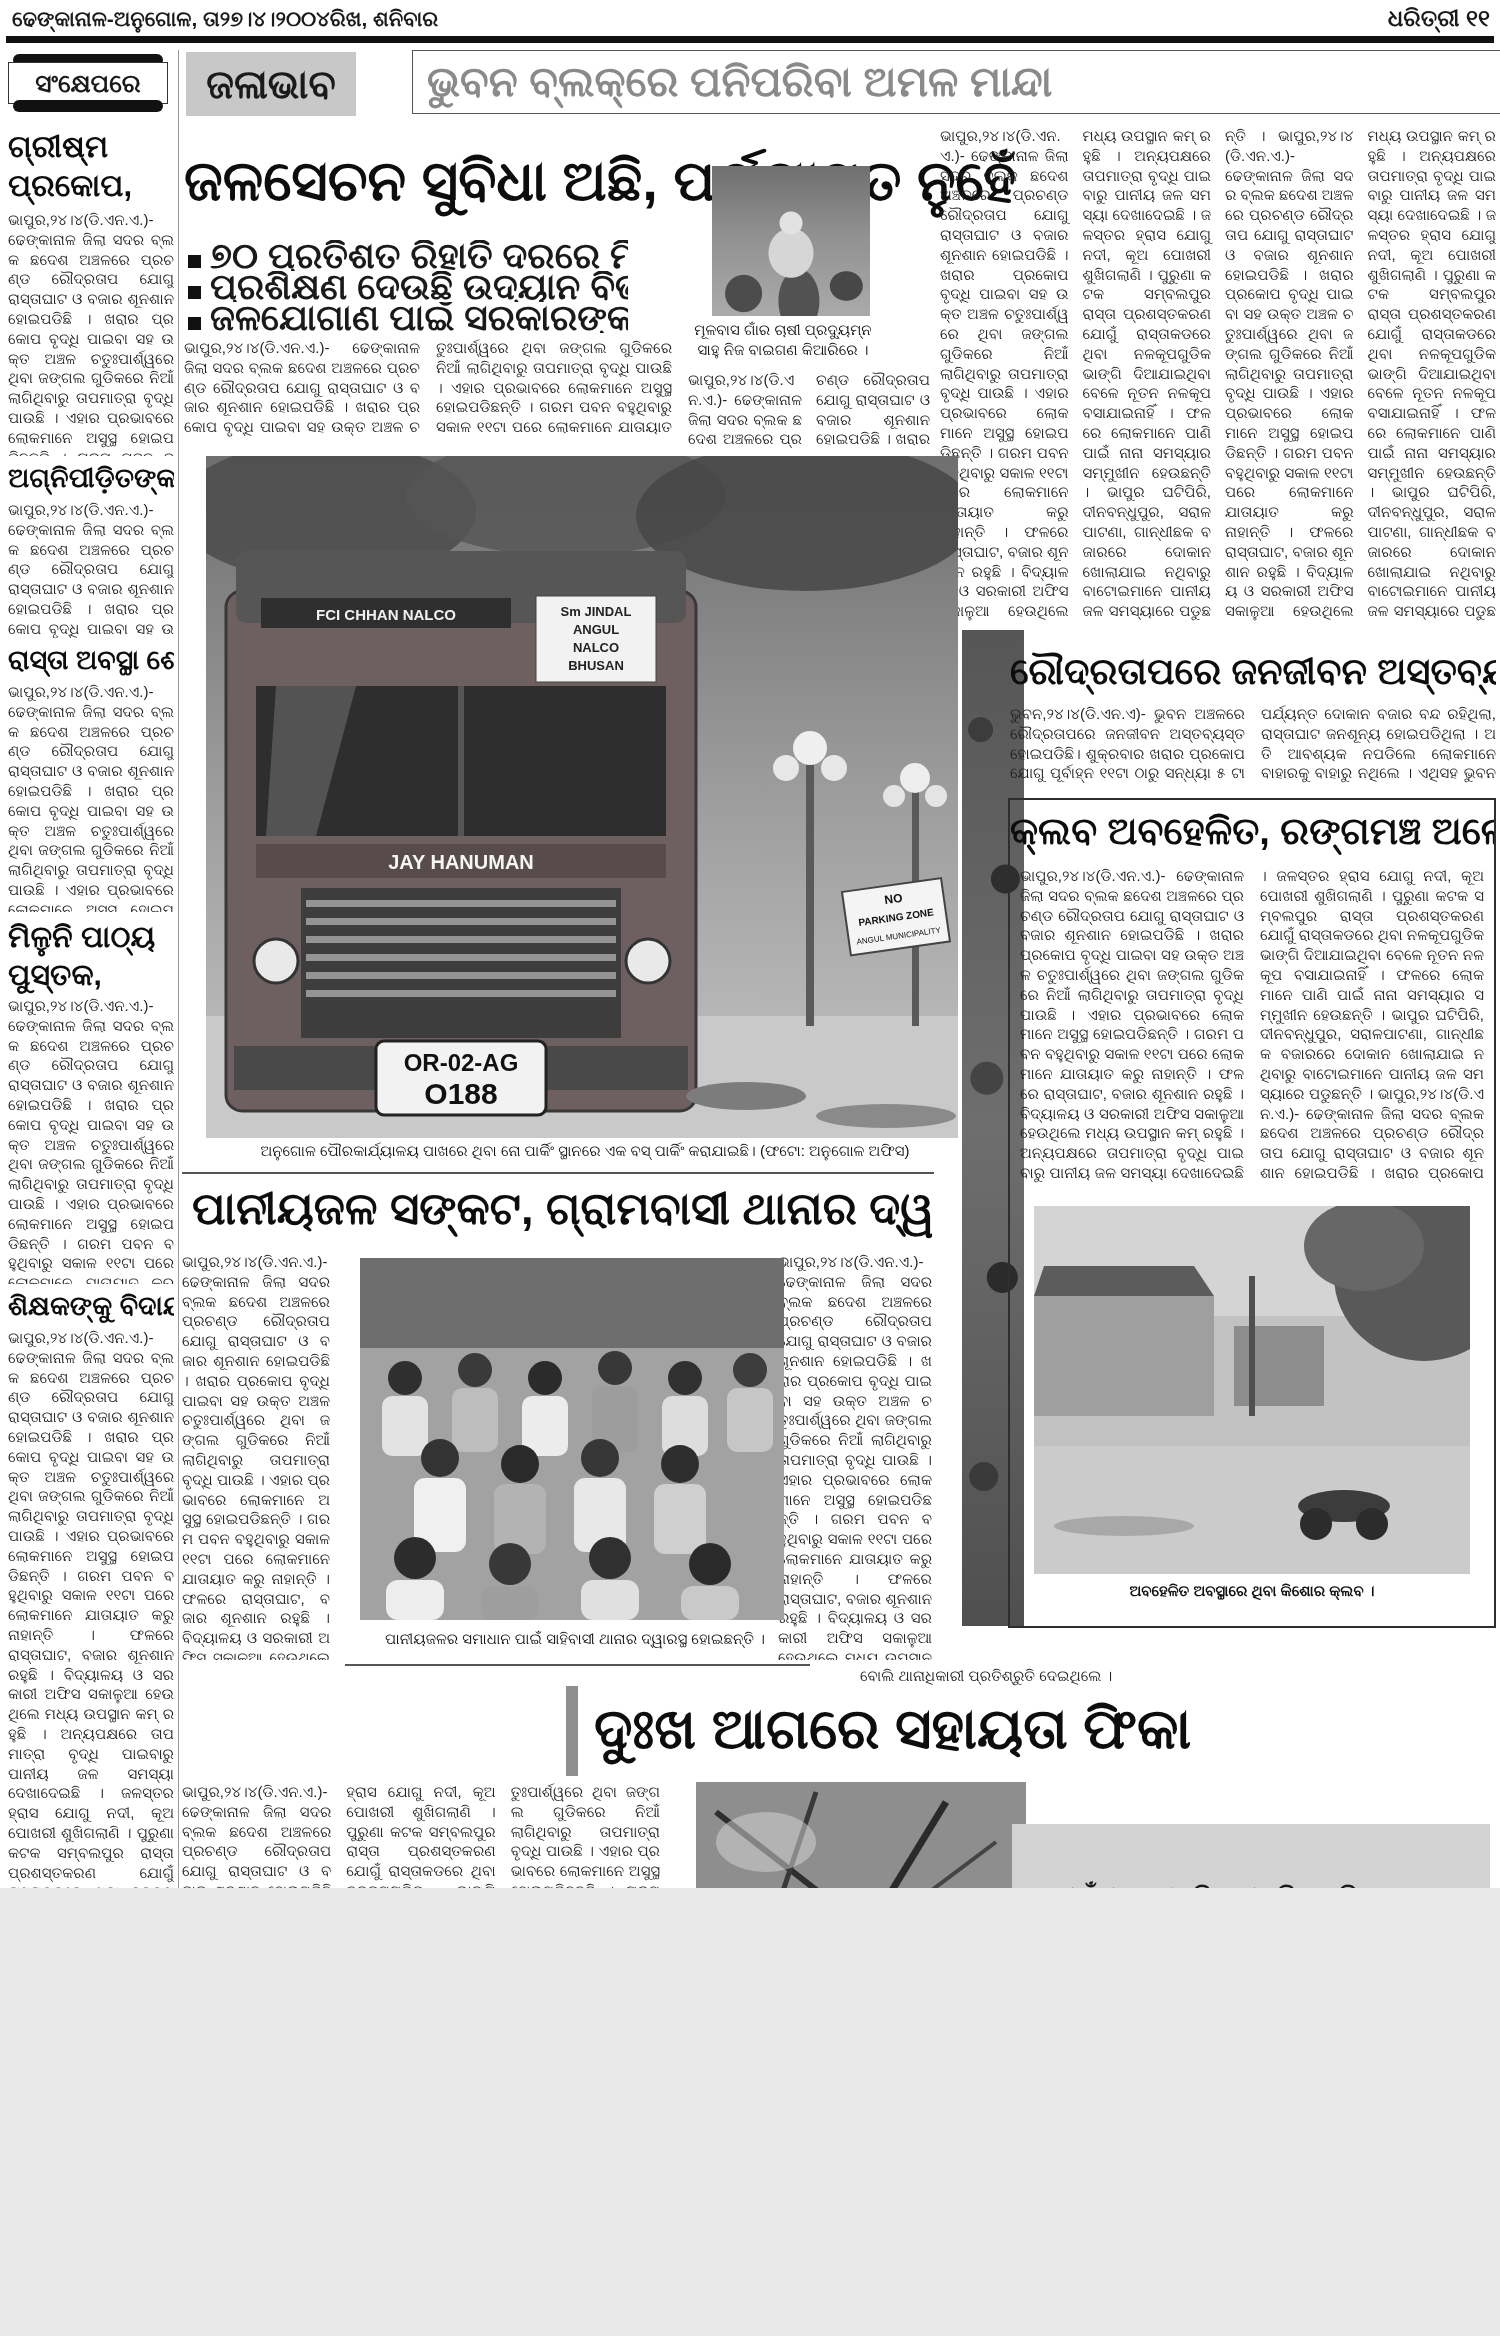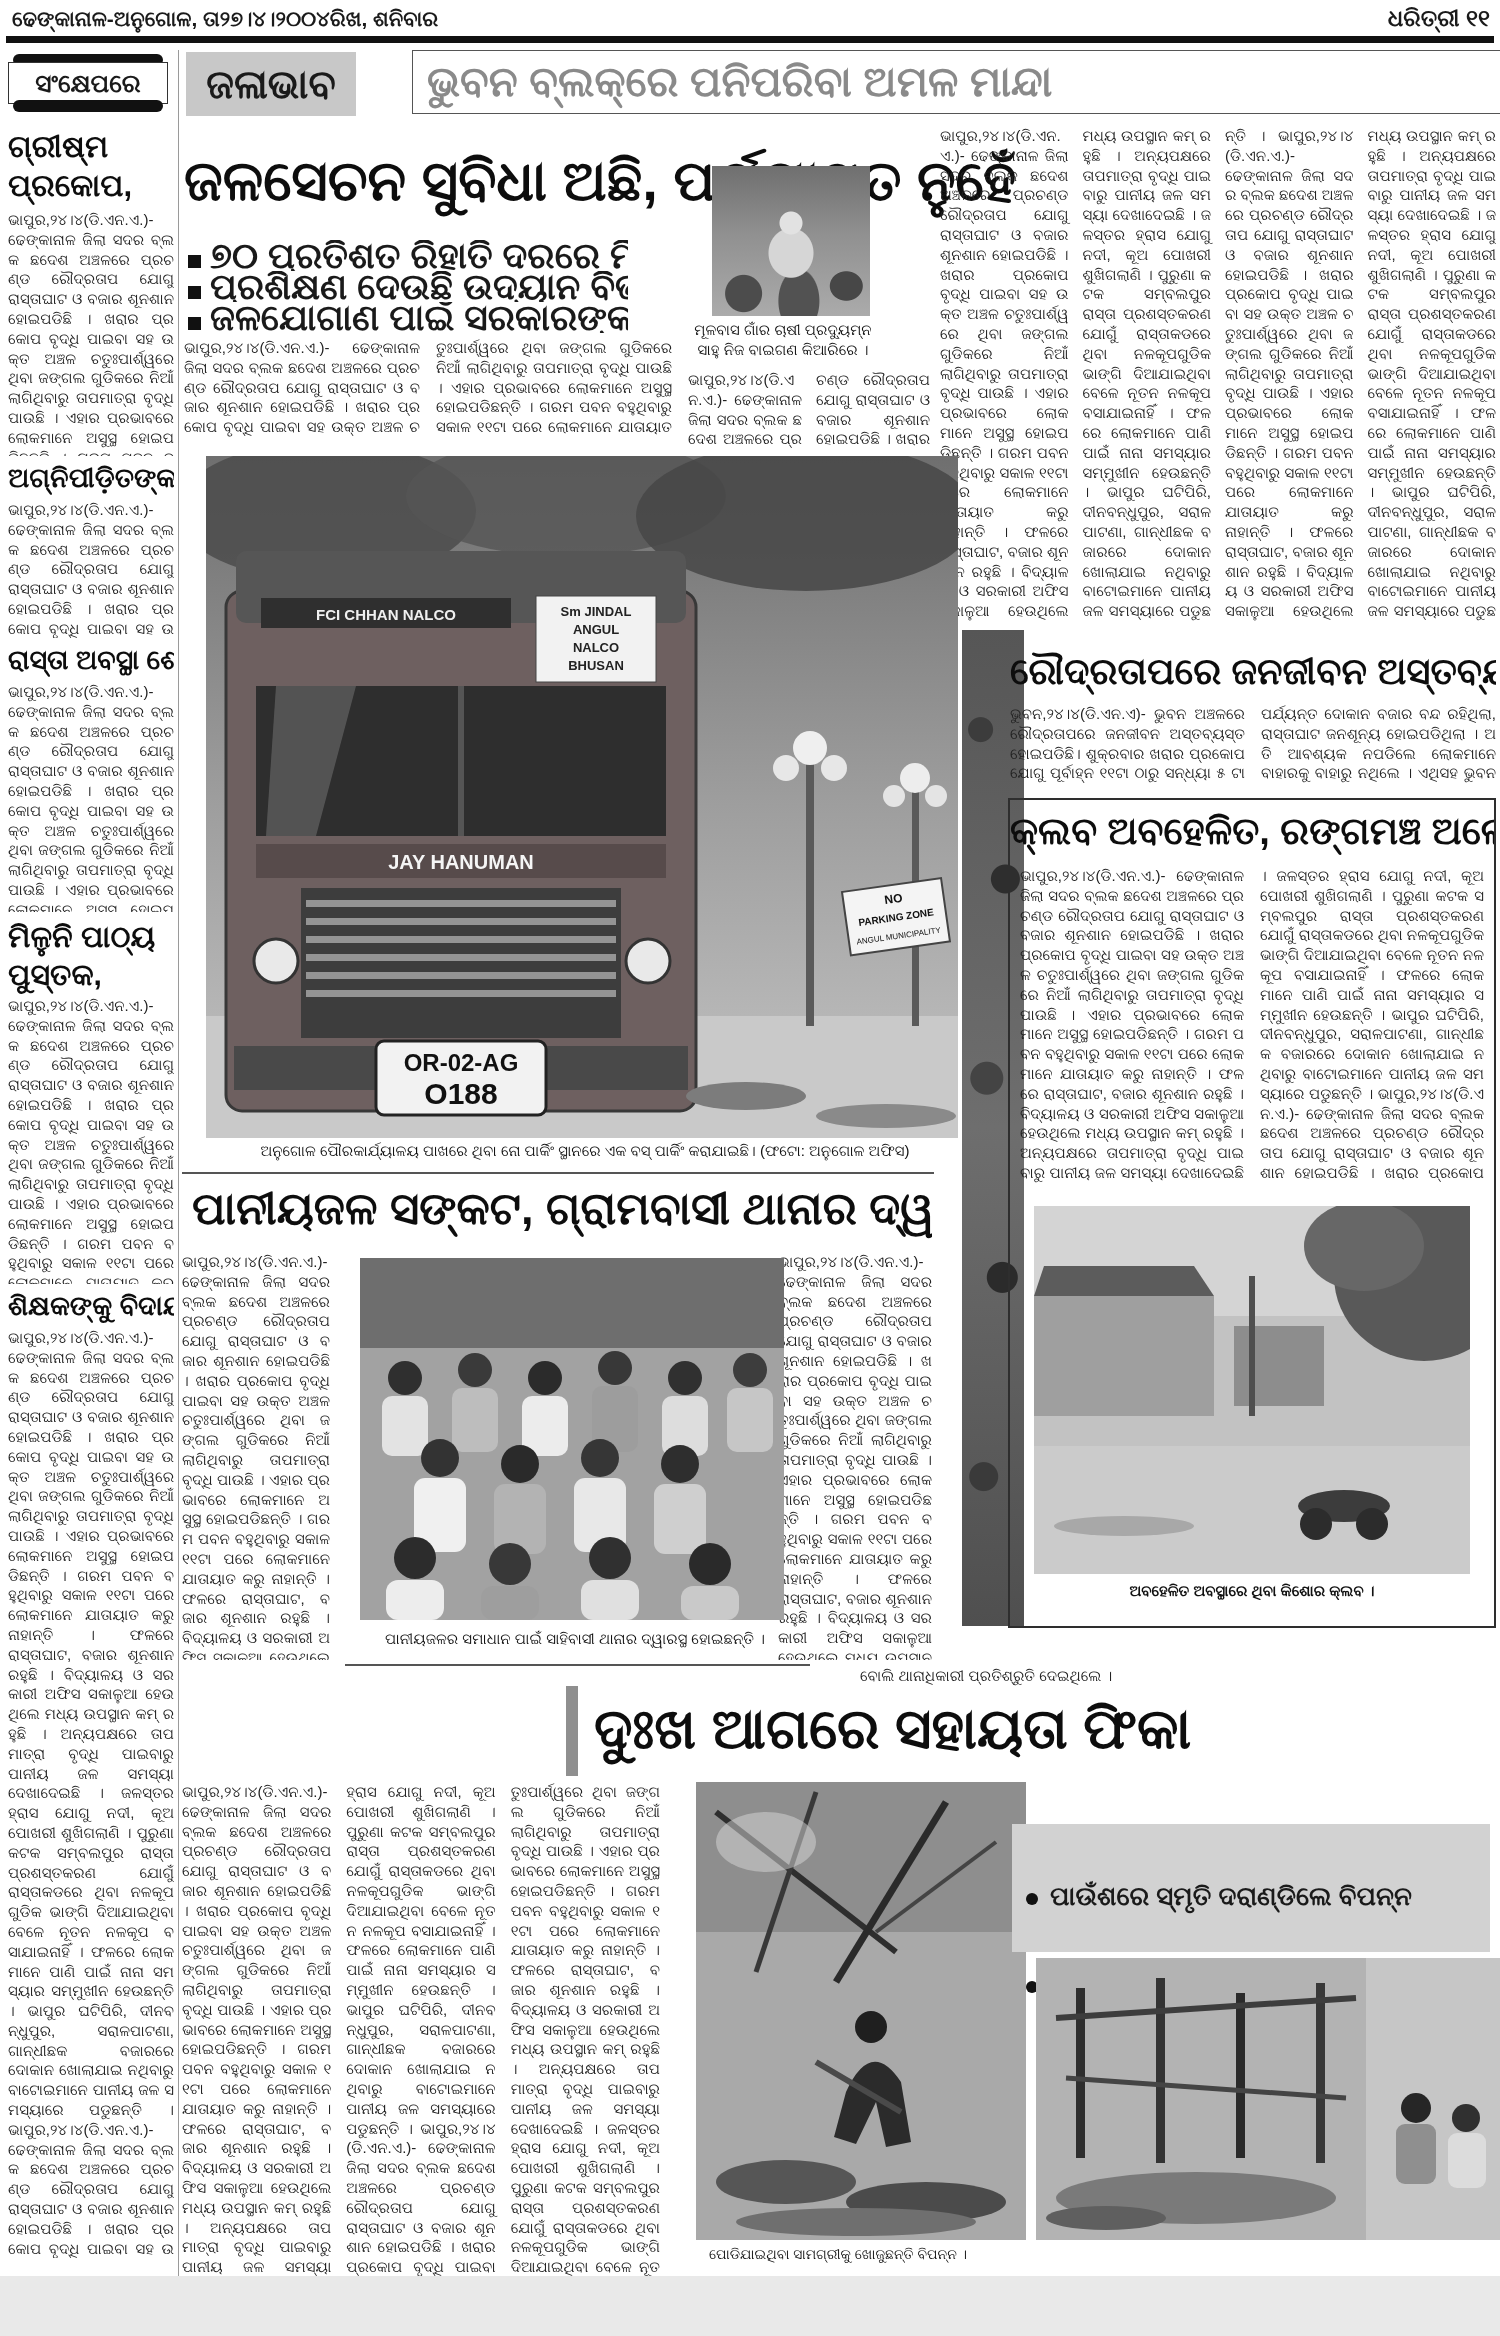--- a/index.html
+++ b/index.html
@@ -1,16 +1,16 @@
 <!DOCTYPE html>
 <html><head>
 <meta charset="utf-8">
 <style>
   html,body{margin:0;padding:0;background:#e9e9e9;}
-  #page{position:relative;width:1500px;height:2276px;background:#ffffff;
+  #page{position:relative;width:1500px;height:1888px;background:#ffffff;
         font-family:"Liberation Sans",sans-serif;color:#1a1a1a;overflow:hidden;}
   .abs{position:absolute;}
   .txt{font-size:15px;line-height:1.32;text-align:justify;overflow:hidden;
        word-break:break-all;color:#222;}
   .small{font-size:13px;}
   .cap{font-size:15px;text-align:center;overflow:hidden;color:#111;}
   .rule{background:#111;}
   .h-black{font-weight:bold;color:#0d0d0d;overflow:hidden;white-space:nowrap;}
   .gray-head{color:#8a8a8a;margin-left:48px;}
   .photo{background:#b0b0b0;overflow:hidden;margin-left:24px;}

